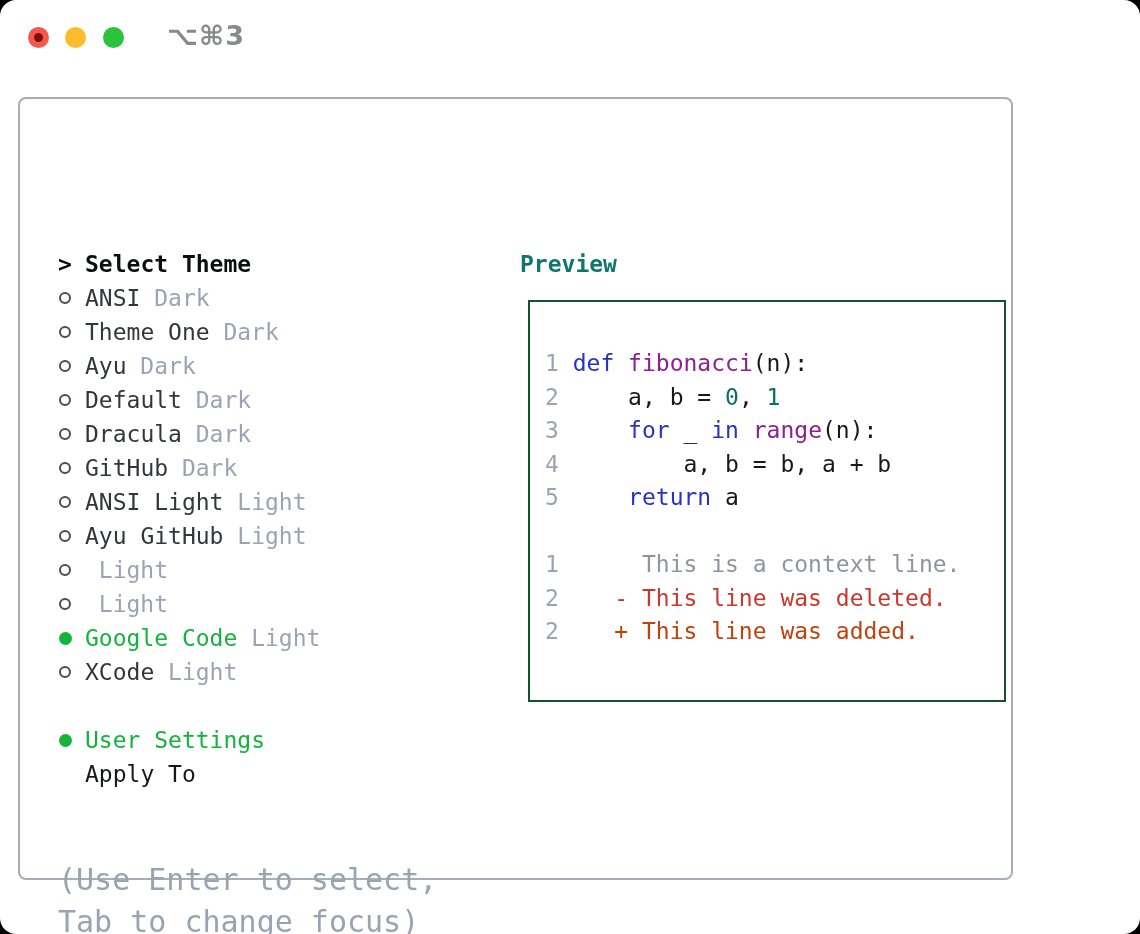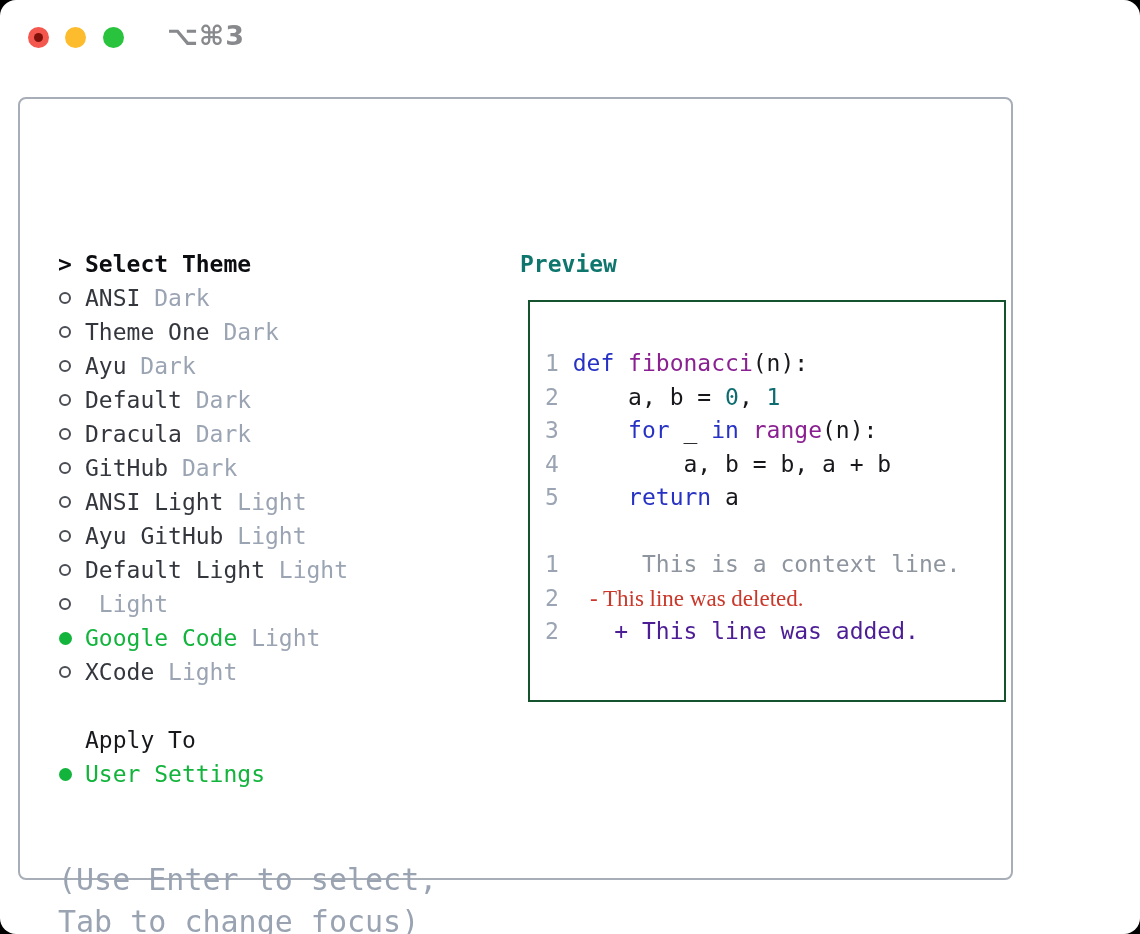--- a/index.html
+++ b/index.html
@@ -41,22 +41,22 @@
                  font-size:23px;font-weight:bold;color:#0f766e;}
   .preview-box{position:absolute;left:508px;top:201px;width:478px;height:402px;
                border:2px solid #14532d;box-sizing:border-box;background:#fff;}
   .code{position:absolute;left:15px;top:45px;font-size:23px;line-height:33.5px;white-space:pre;}
   .code .num{color:#9ba4b3;}
   .code .kwd{color:#2732c4;}
   .code .fn{color:#8a2092;}
   .code .lit{color:#0d6c70;}
   .code .pln{color:#17171c;}
   .code .ctx{color:#8e959f;}
-  .code .del{color:#c9382a;font-family:Liberation Serif, serif;}
-  .code .add{color:#4c1d95;}
+  .code .del{color:#c9382a;}
+  .code .add{color:#c2410c;}
 </style>
 </head>
 <body>
 
 <div class="stage">
   <div class="window">
 
     <button class="traffic close">
       <span class="unsaved-dot"></span>
     </button>
@@ -126,21 +126,20 @@
             <span class="marker">
               <span class="circle"></span>
             </span>
             <span class="label">Ayu GitHub</span>
             <span class="variant">Light</span>
           </div>
           <div class="row normal">
             <span class="marker">
               <span class="circle"></span>
             </span>
-            <span class="label">Default Light</span>
             <span class="variant">Light</span>
           </div>
           <div class="row normal">
             <span class="marker">
               <span class="circle"></span>
             </span>
             <span class="variant">Light</span>
           </div>
           <div class="row selected">
             <span class="marker">
@@ -152,29 +151,29 @@
           <div class="row normal">
             <span class="marker">
               <span class="circle"></span>
             </span>
             <span class="label">XCode</span>
             <span class="variant">Light</span>
           </div>
           <div class="row blank">
             <span class="marker"></span>
           </div>
-          <div class="row subheader">
-            <span class="marker"></span>
-            <span class="label">Apply To</span>
-          </div>
           <div class="row selected">
             <span class="marker">
               <span class="dot"></span>
             </span>
             <span class="label">User Settings</span>
+          </div>
+          <div class="row subheader">
+            <span class="marker"></span>
+            <span class="label">Apply To</span>
           </div>
         </div>
 
       <div class="hint">(Use Enter to select, Tab to change focus)</div>
 
       <div class="preview-label">Preview</div>
 
       <div class="preview-box">
         <div class="code"><div><span class="num">1 </span><span class="kwd">def</span><span class="pln"> </span><span class="fn">fibonacci</span><span class="pln">(n):</span></div><div><span class="num">2 </span><span class="pln">    a, b = </span><span class="lit">0</span><span class="pln">, </span><span class="lit">1</span></div><div><span class="num">3 </span><span class="pln">    </span><span class="kwd">for</span><span class="pln"> _ </span><span class="kwd">in</span><span class="pln"> </span><span class="fn">range</span><span class="pln">(n):</span></div><div><span class="num">4 </span><span class="pln">        a, b = b, a + b</span></div><div><span class="num">5 </span><span class="pln">    </span><span class="kwd">return</span><span class="pln"> a</span></div><div>&nbsp;</div><div><span class="num">1 </span><span class="ctx">     This is a context line.</span></div><div><span class="num">2 </span><span class="del">   - This line was deleted.</span></div><div><span class="num">2 </span><span class="add">   + This line was added.</span></div></div>
       </div>

